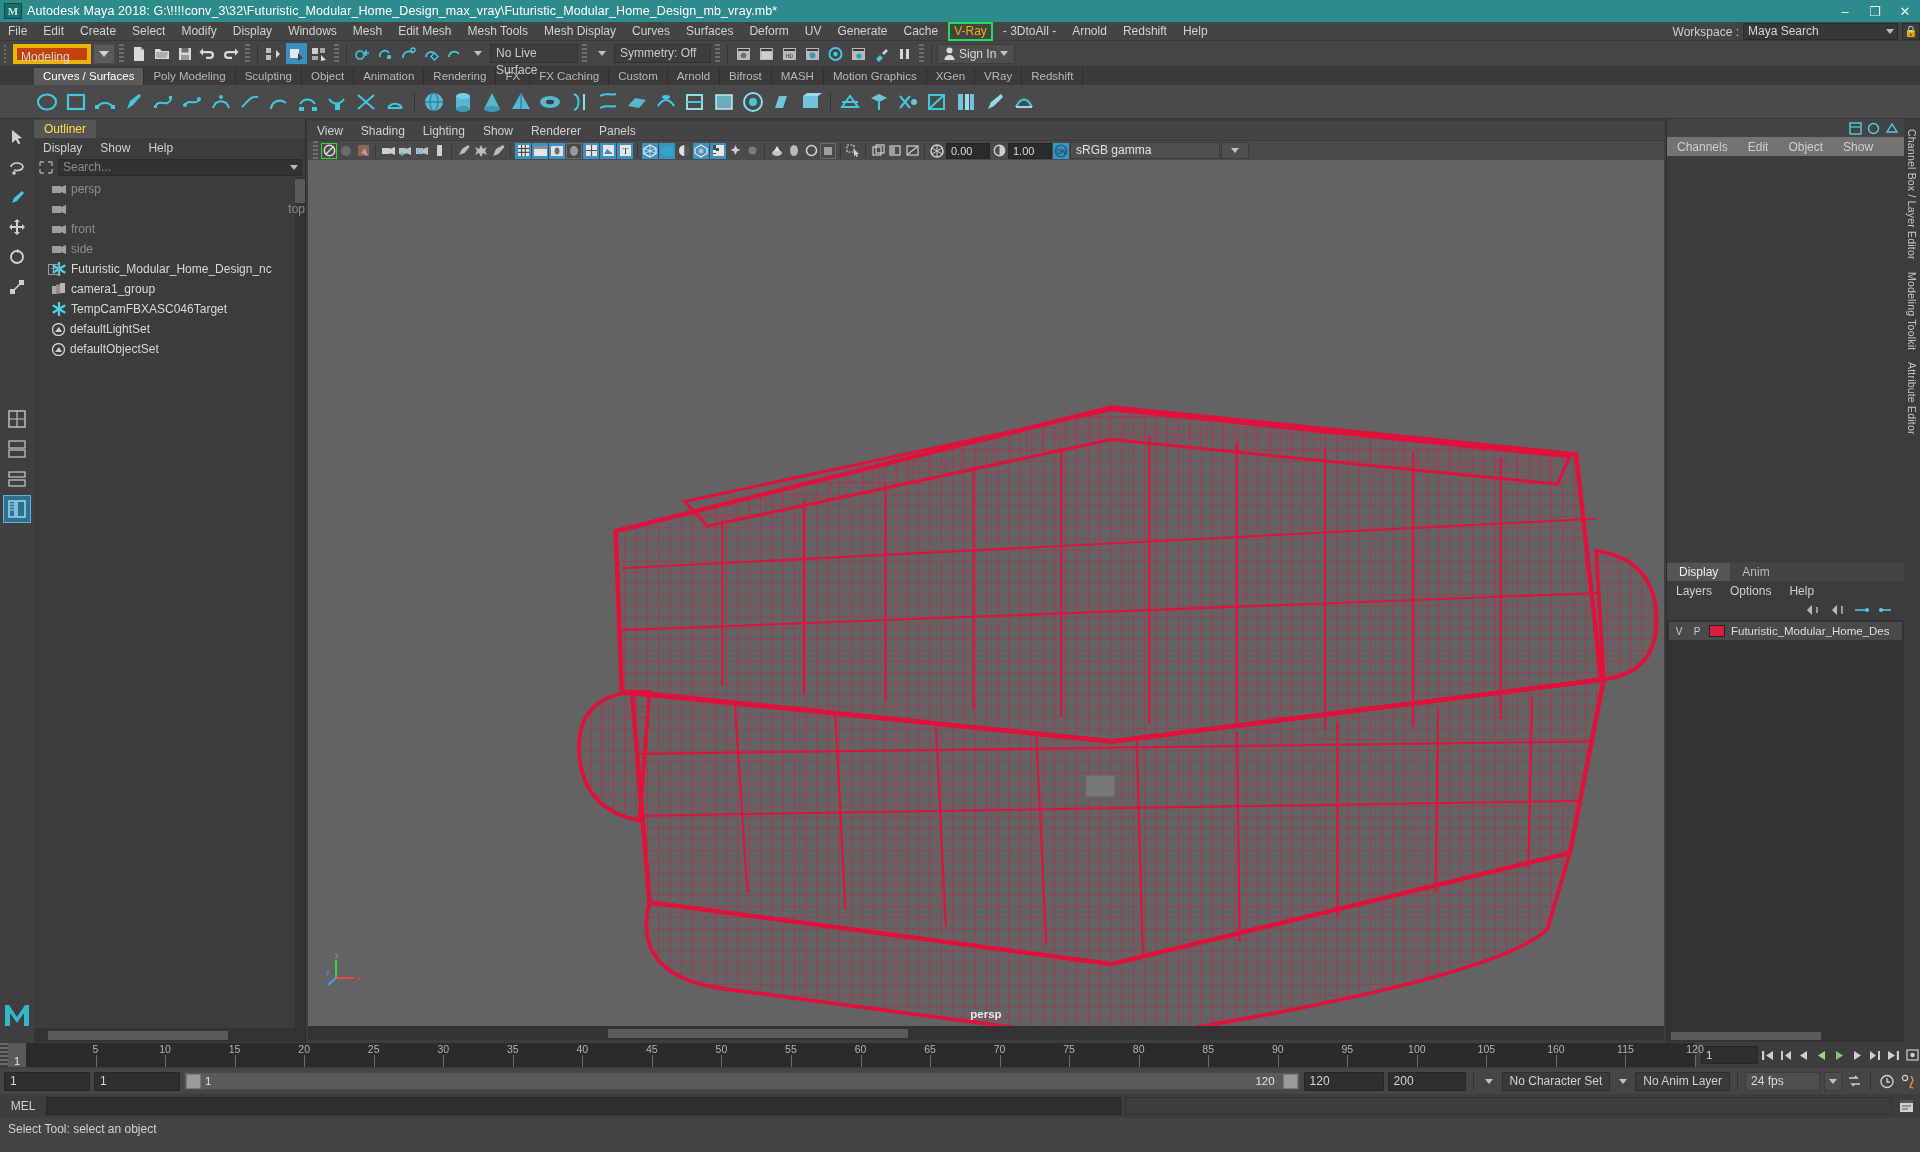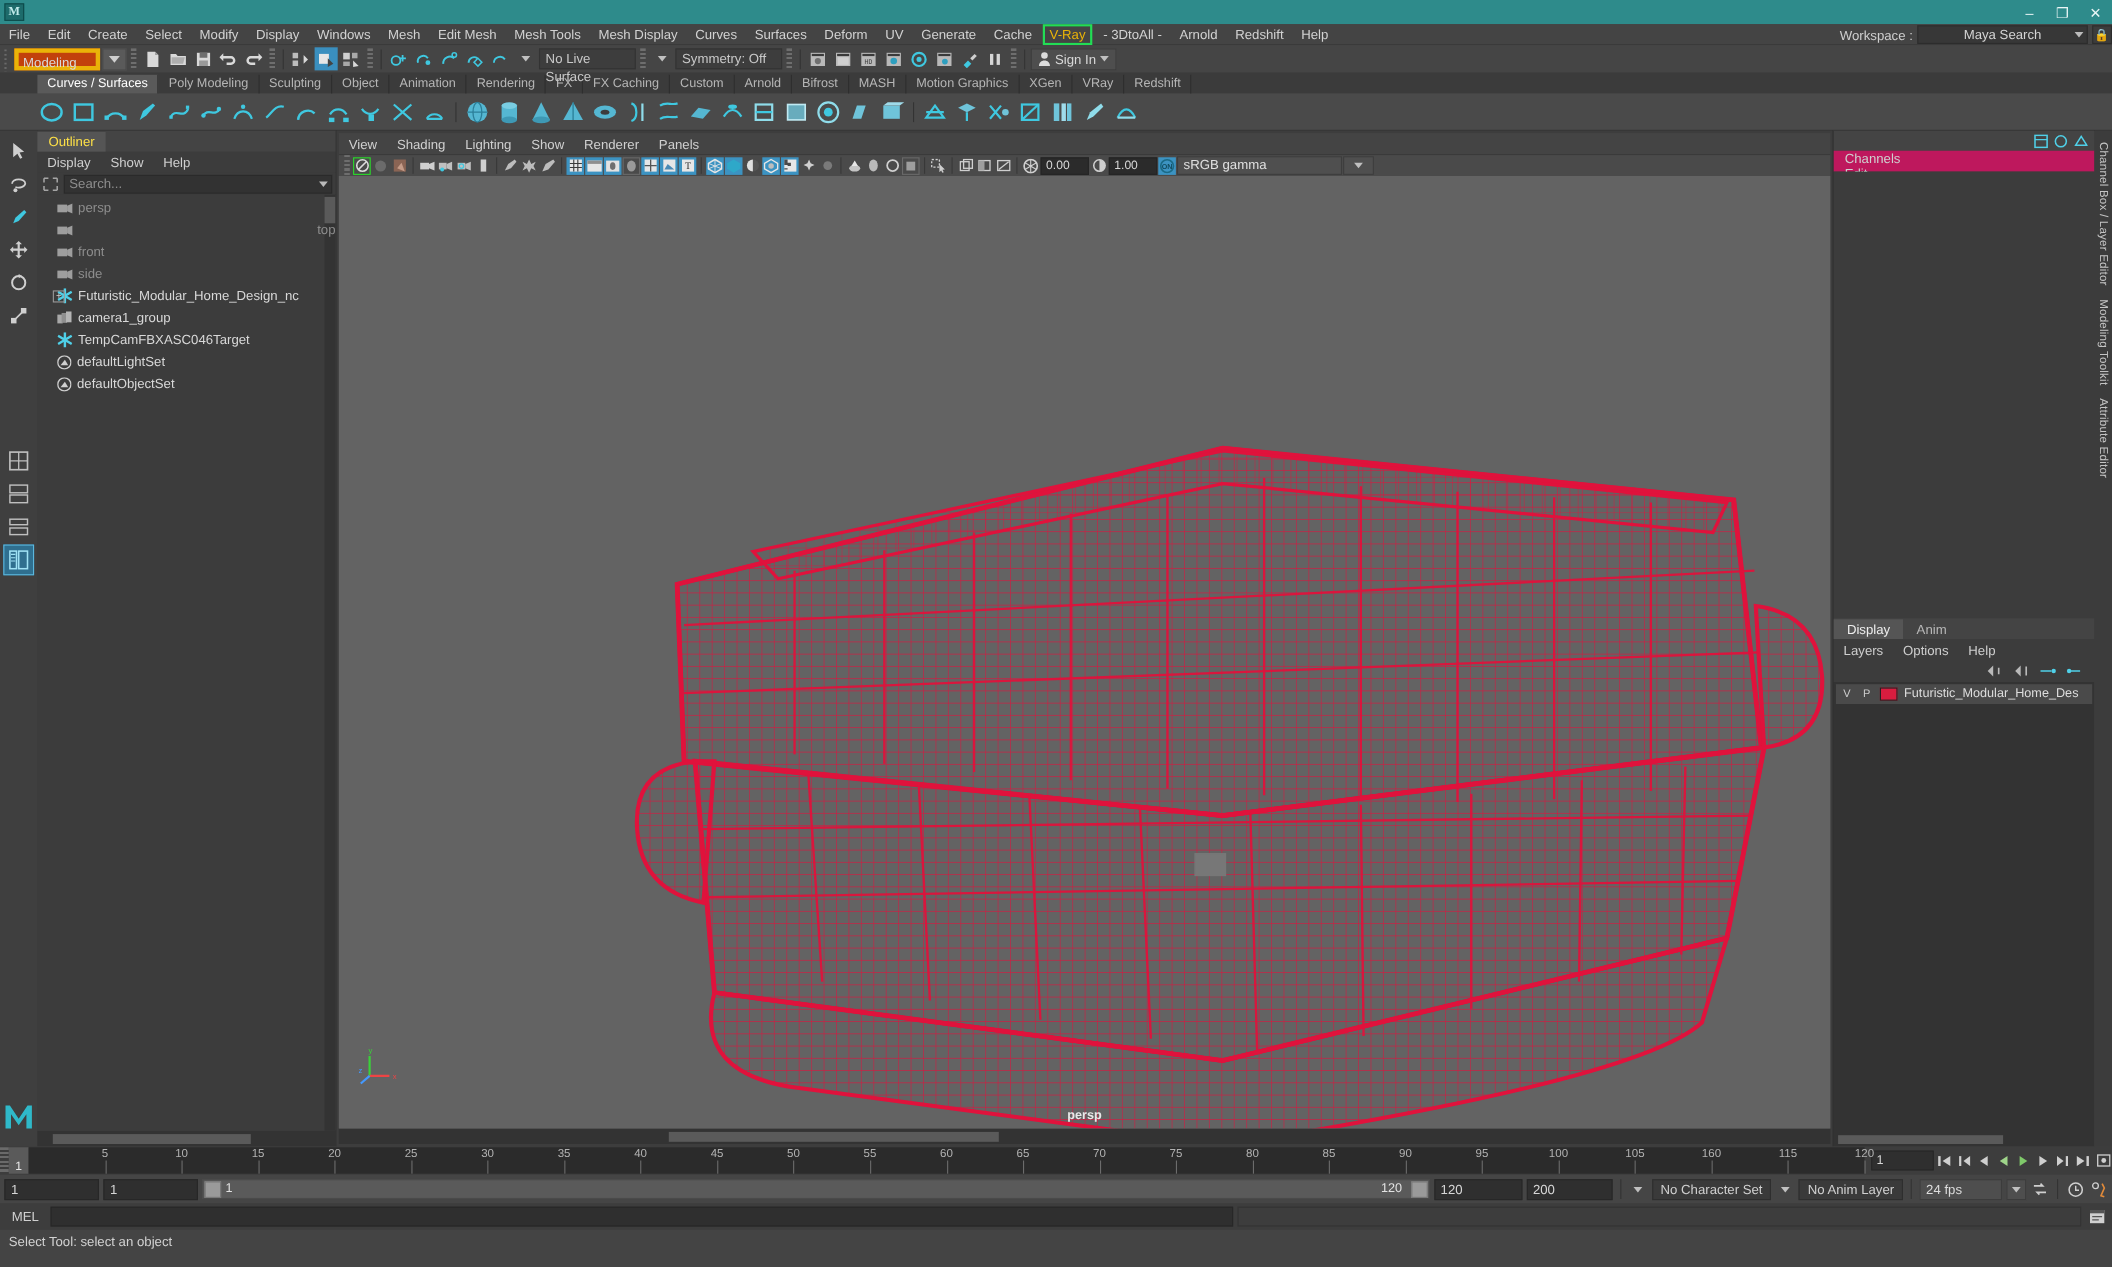--- a/index.html
+++ b/index.html
@@ -16,21 +16,21 @@
   .tb-btns { position:absolute; right:0; top:0; height:22px; display:flex; }
   .tb-btn { width:30px; height:22px; display:flex; align-items:center; justify-content:center;
     color:#eaf6f6; font-size:13px; }
 
   
   .menubar { height:19px; background:#444; display:flex; align-items:center;
     border-bottom:1px solid #3a3a3a; position:relative; }
   .menu-item { padding:0 8px; font-size:12px; color:#d2d2d2; line-height:19px; height:19px; }
   .menu-item.vray { color:#eab308; border:2px solid #22dd55; padding:0 4px; line-height:15px;
     height:19px; margin:16px 2px; }
-  .ws-right { position:absolute; right:0; top:0; height:19px; display:flex; align-items:center; gap:4px;text-align:center; }
+  .ws-right { position:absolute; right:0; top:0; height:19px; display:flex; align-items:center; gap:4px; }
   .ws-label { font-size:12px; color:#cfcfcf; }
   .ws-box { width:155px; height:17px; background:#373737; border:1px solid #2c2c2c;
     color:#d5d5d5; font-size:12px; padding:0 4px; line-height:15px; position:relative; }
   .ws-box .arrow { position:absolute; right:3px; top:5px; border-left:4px solid transparent;
     border-right:4px solid transparent; border-top:5px solid #bbb; }
   .ws-lock { width:18px; height:17px; background:#3c3c3c; border:1px solid #2c2c2c;
     display:flex; align-items:center; justify-content:center; color:#3fd0d0; font-size:11px; }
 
   
   .statusbar { height:26px; background:#454545; display:flex; align-items:center;
@@ -131,21 +131,21 @@
     color:#e8e8e8; font-size:11.5px; font-weight:bold; }
   .axis { position:absolute; left:18px; bottom:38px; width:40px; height:40px; }
   .vp-scroll-b { height:14px; background:#333; display:flex; align-items:center; }
   .vp-hthumb { height:9px; background:#5a5a5a; width:300px; margin-left:300px; }
 
   
   .rightpanel { width:238px; background:#3c3c3c; display:flex; flex-direction:column;
     border-left:1px solid #2d2d2d; }
   .rp-iconbar { height:18px; background:#444; display:flex; align-items:center;
     justify-content:flex-end; gap:5px; padding-right:6px; }
-  .rp-tabs { height:19px; display:flex; align-items:flex-start; background:#be185d;flex-direction:column; }
+  .rp-tabs { height:19px; display:flex; align-items:center; background:#737373; }
   .rp-tab { font-size:12px; color:#cfcfcf; padding:0 10px; }
   .rp-body { flex:1; background:#3c3c3c; }
   .rp-layerhdr { height:19px; background:#444; display:flex; align-items:flex-end; }
   .rp-ltab { font-size:12px; padding:2px 12px; height:18px; line-height:14px; color:#b9b9b9; }
   .rp-ltab.active { background:#555; color:#eee; }
   .rp-lmenu { height:19px; display:flex; align-items:center; background:#3c3c3c; }
   .rp-lmi { font-size:12px; color:#cfcfcf; padding:0 9px; }
   .rp-lbtns { height:20px; display:flex; align-items:center; justify-content:flex-end;
     gap:8px; padding-right:10px; background:#3c3c3c; }
   .rp-layerlist { flex:1; background:#333; padding:2px; }
@@ -200,20 +200,21 @@
   .mel-icon { width:20px; height:19px; display:flex; align-items:center; justify-content:center; }
 
   .helpline { height:22px; background:#444; display:flex; align-items:center;
     padding-left:8px; font-size:12px; color:#d2d2d2; }
 </style>
 </head>
 <body>
 
 <div class="titlebar">
   <div class="tb-logo">M</div>
+  <div class="tb-title">Autodesk Maya 2018: G:\!!!!conv_3\32\Futuristic_Modular_Home_Design_max_vray\Futuristic_Modular_Home_Design_mb_vray.mb*</div>
   <div class="tb-btns">
     <div class="tb-btn">–</div>
     <div class="tb-btn">❐</div>
     <div class="tb-btn close">✕</div>
   </div>
 </div>
 
 <div class="menubar">
   <div id="menu-slot" style="display:flex;align-items:center;">
       <div class="menu-item">File</div>

